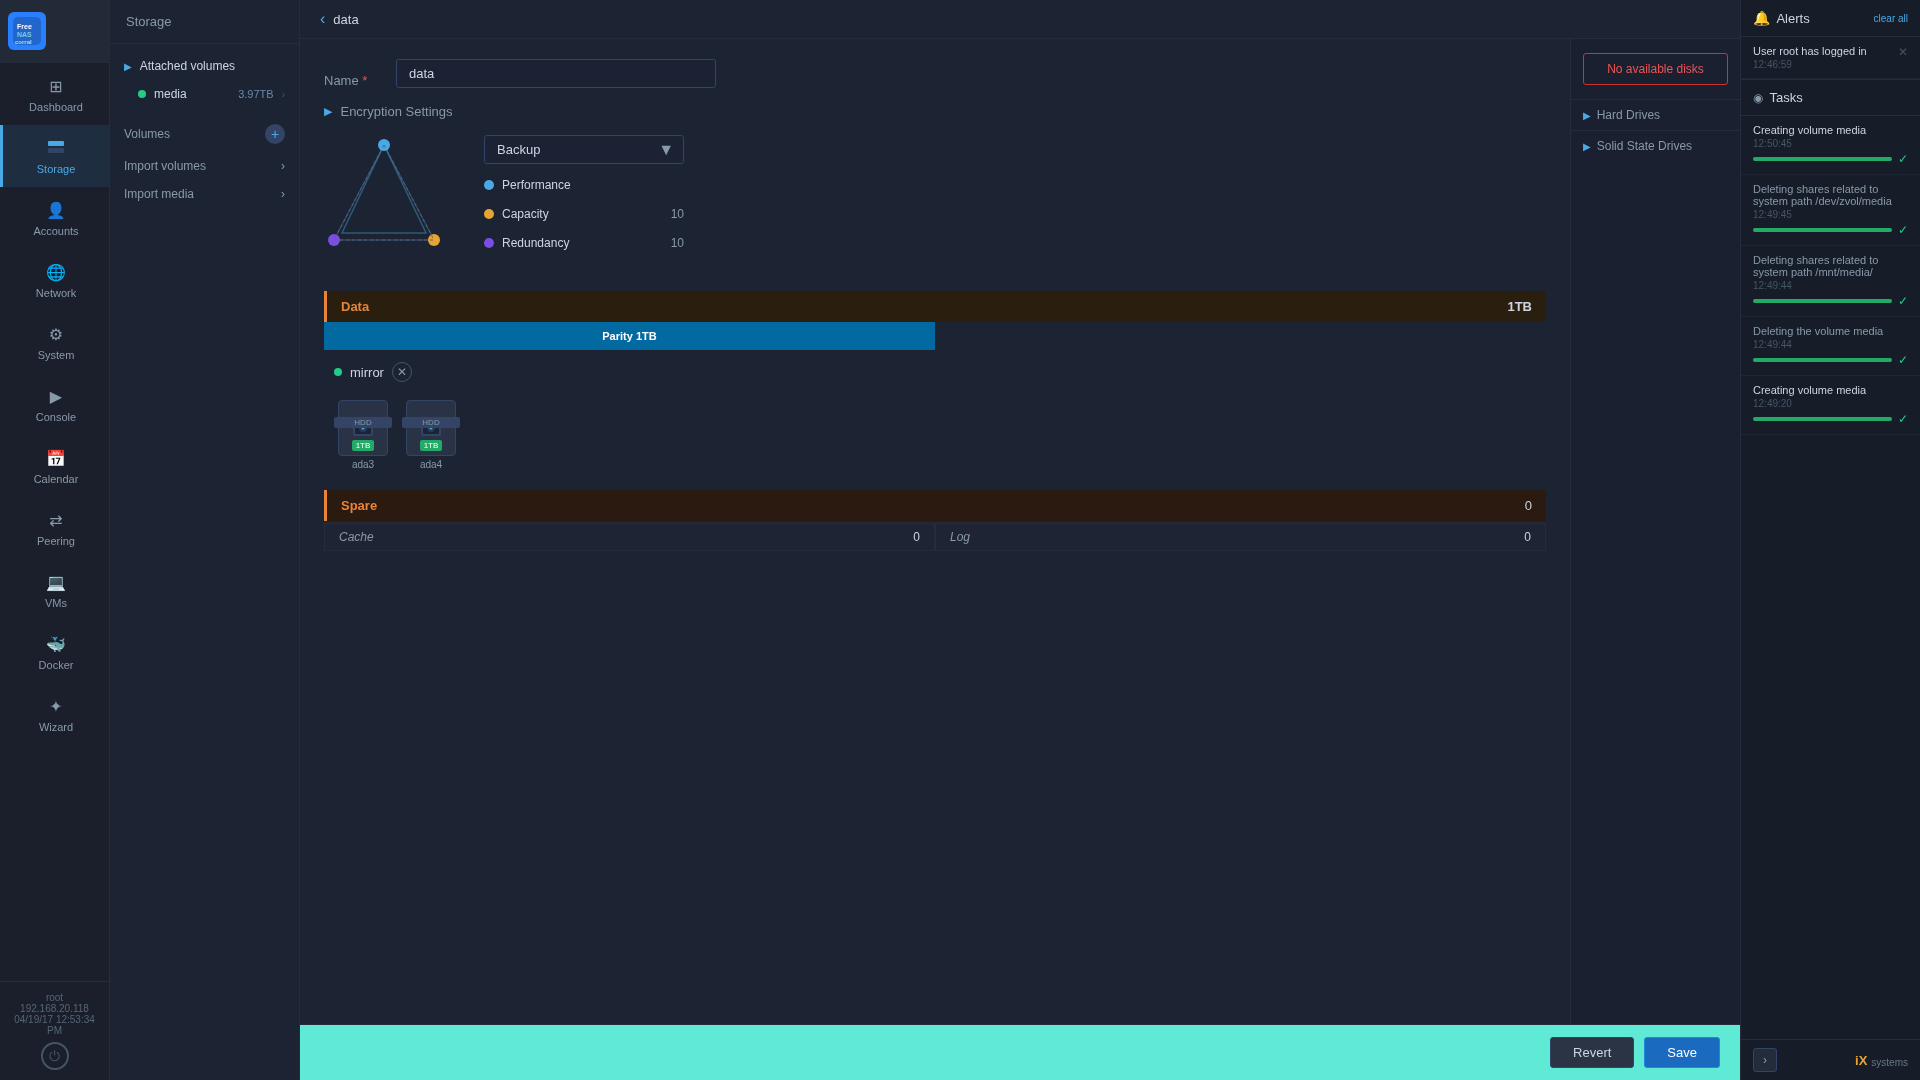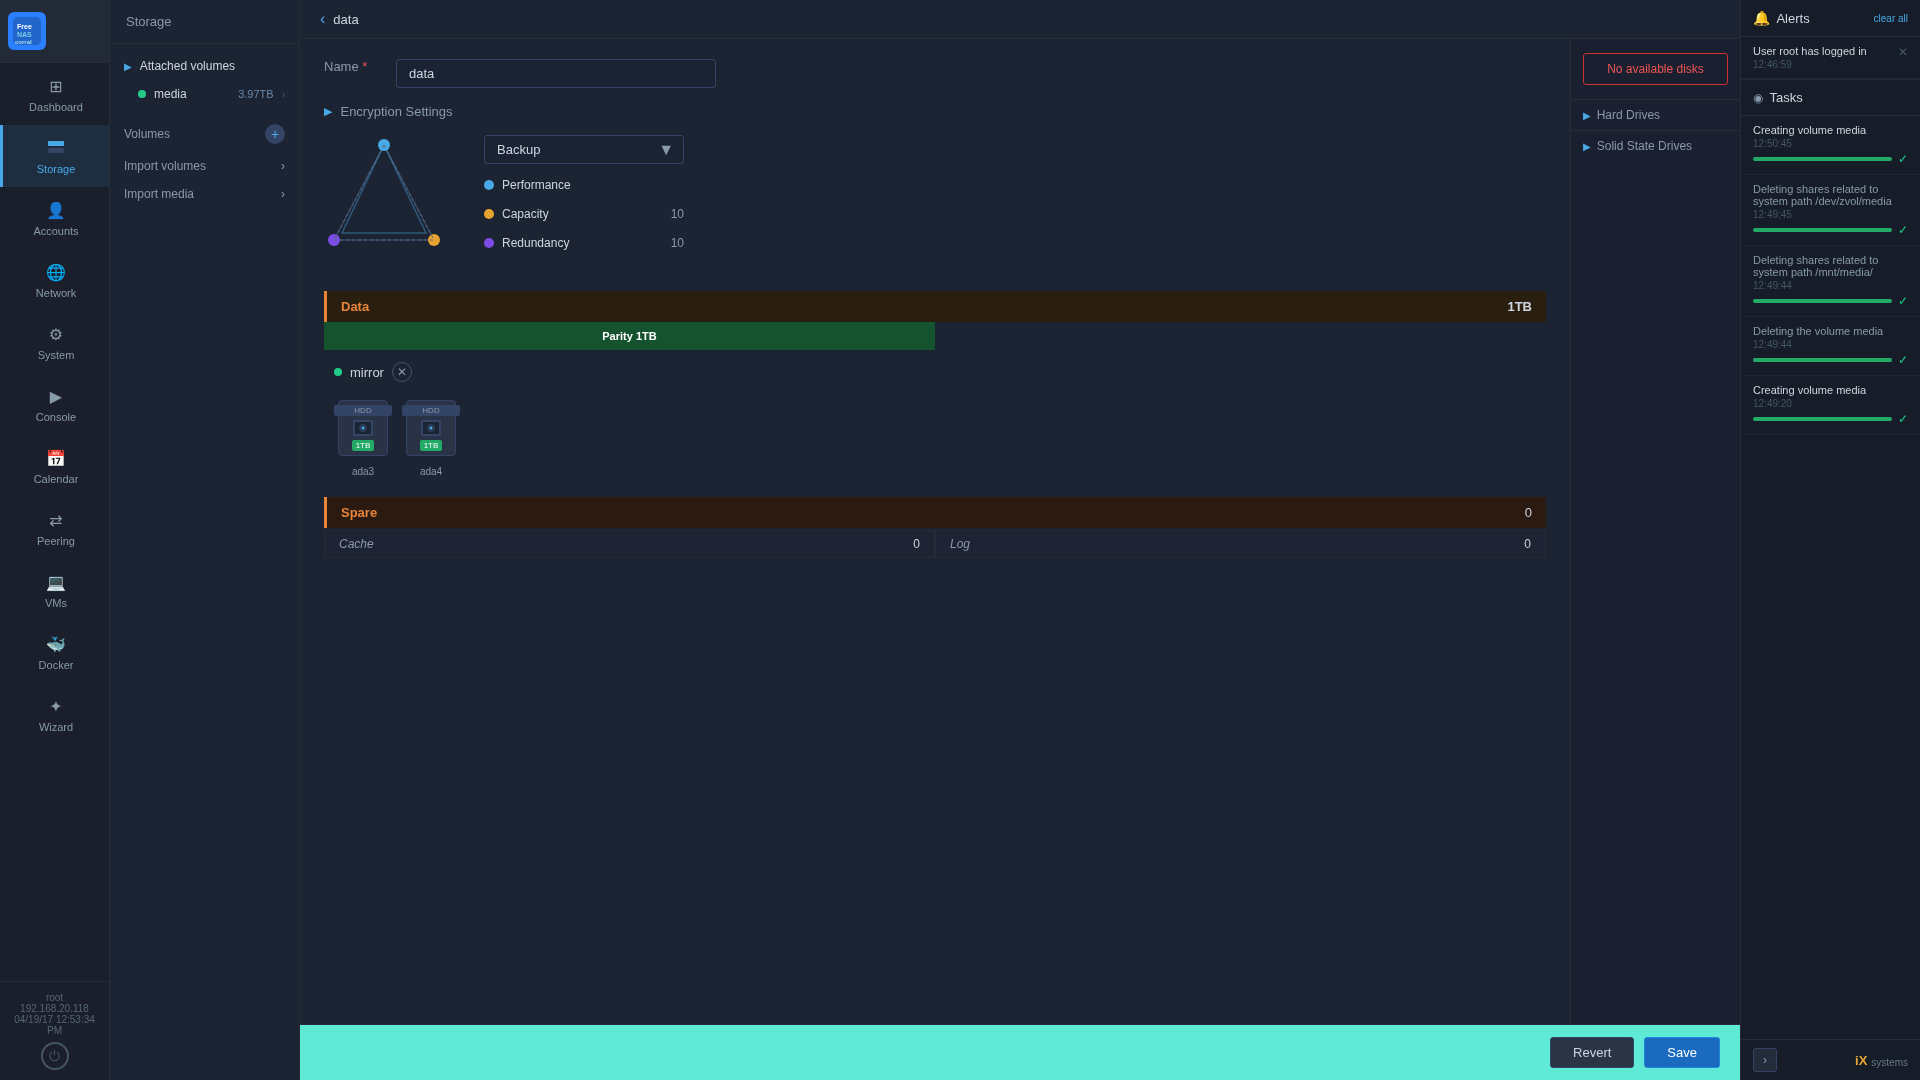--- a/index.html
+++ b/index.html
@@ -207,21 +207,21 @@
     }
 
     
     .form-panel {
       flex: 1;
       padding: 20px 24px;
       overflow-y: auto;
     }
     .form-row {
       display: flex;
-      align-items: flex-start;
+      align-items: flex-end;
       margin-bottom: 16px;
       gap: 12px;
     }
     .form-label {
       font-size: 13px;
       color: #8899aa;
       width: 60px;
     }
     .form-input {
       background: #1a2233;
@@ -332,21 +332,21 @@
       margin-bottom: 6px;
     }
     .parity-segment {
       display: flex;
       align-items: center;
       justify-content: center;
       font-size: 11px;
       font-weight: bold;
     }
     .parity-segment.parity {
-      background: #14532d;
+      background: #0369a1;
       width: 50%;
       color: white;
       align-items: center;
     }
     .parity-segment.usable {
       background: #22aa66;
       width: 50%;
       color: white;
     }
 
@@ -403,32 +403,32 @@
       gap: 2px;
       position: relative;
     }
     .disk-type-badge {
       background: #334466;
       color: #8899aa;
       font-size: 8px;
       padding: 1px 20px;
       border-radius: 2px;
       position: absolute;
-      top: 4px;
+      top: 16px;
     }
     .disk-size-badge {
       background: #22aa66;
       color: white;
       font-size: 8px;
       padding: 1px 4px;
       border-radius: 2px;
       position: absolute;
       bottom: 4px;
     }
-    .disk-name { font-size: 10px; color: #8899aa; margin-top: 10px; }
+    .disk-name { font-size: 10px; color: #8899aa; margin-top: 3px; }
     .spare-section {
       background: #2a1a10;
       border-left: 3px solid #e8843a;
       flex: 1;
       padding: 8px 14px;
       display: flex;
       align-items: center;
       justify-content: space-between;
       font-size: 13px;
     }

